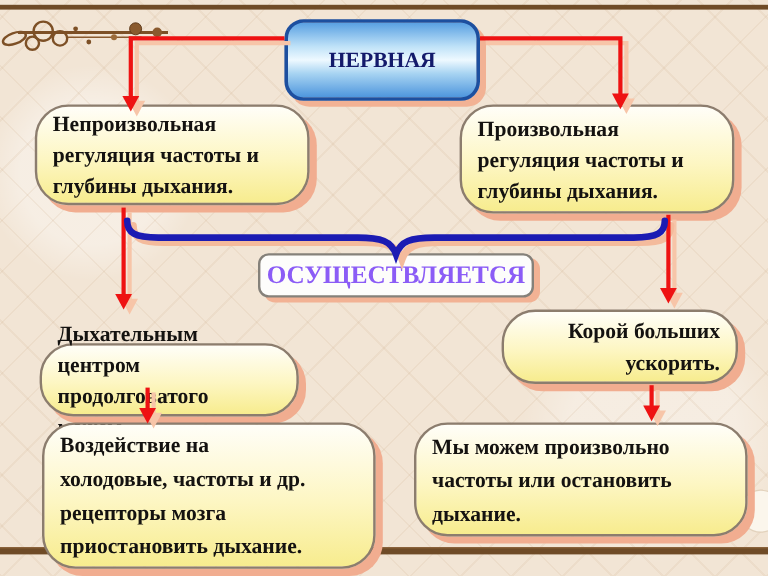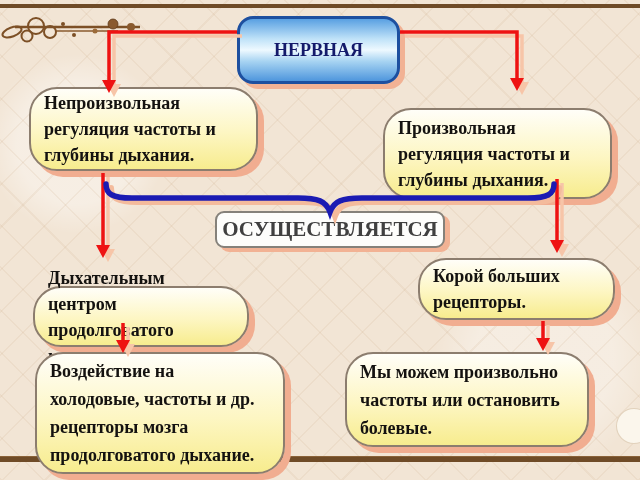--- a/index.html
+++ b/index.html
@@ -35,28 +35,28 @@
     border:3px solid #1d4f9f;border-radius:16px;
     box-shadow:5px 5px 0 #f2b294;
     align-items:center;text-align:center;
     font-size:18px;line-height:24px;color:#141a6b;z-index:4;
   }
   .carriedbox{
     left:215px;top:211px;width:230px;height:37px;
     background:#fdfdfb;border:2px solid #85817a;border-radius:9px;
     box-shadow:5px 4px 0 #f2b294;
     align-items:center;text-align:center;
-    font-size:21px;line-height:23px;color:#404040;z-index:4;
+    font-size:21px;line-height:23px;color:#8b5cf6;z-index:4;
   }
   .b-involuntary{left:29px;top:87px;width:229px;height:84px;}
-  .b-voluntary{left:383px;top:87px;width:229px;height:91px;margin-top:21px;}
+  .b-voluntary{left:383px;top:87px;width:229px;height:91px;}
   .b-respcenter{left:33px;top:261px;width:216px;height:61px;margin-top:25px;}
-  .b-cortex{left:418px;top:258px;width:197px;height:62px;}
-  .b-receptors{left:35px;top:352px;width:250px;height:122px;}
-  .b-volcontrol{left:345px;top:352px;width:244px;height:95px;}
+  .b-cortex{left:418px;top:258px;width:197px;height:62px;align-items:flex-end;}
+  .b-receptors{left:35px;top:352px;width:278px;height:122px;}
+  .b-volcontrol{left:345px;top:352px;width:278px;height:95px;}
   .line{display:block;}
 </style>
 </head>
 <body>
 
 <div class="stage">
 
   <div class="frame-bar top"></div>
   <div class="frame-bar bottom"></div>
   <div class="bgblob" style="left:616px;top:408px;width:34px;height:34px;"></div>
@@ -129,28 +129,28 @@
   <div class="nodebox carriedbox">
     <span class="line">ОСУЩЕСТВЛЯЕТСЯ</span>
   </div>
 
   <div class="nodebox ybox b-respcenter">
     <span class="line">Дыхательным центром</span>
     <span class="line">продолговатого можем.</span>
   </div>
   <div class="nodebox ybox b-cortex">
     <span class="line">Корой больших</span>
-    <span class="line">рецепторы.</span>
+    <span class="line">ускорить.</span>
   </div>
 
   <div class="nodebox ybox big b-receptors">
     <span class="line">Воздействие на</span>
     <span class="line">холодовые, частоты и др.</span>
     <span class="line">рецепторы мозга</span>
-    <span class="line">продолговатого дыхание.</span>
+    <span class="line">приостановить дыхание.</span>
   </div>
   <div class="nodebox ybox big b-volcontrol">
     <span class="line">Мы можем произвольно</span>
     <span class="line">частоты или остановить</span>
-    <span class="line">болевые.</span>
+    <span class="line">дыхание.</span>
   </div>
 
 </div>
 
 </body></html>

